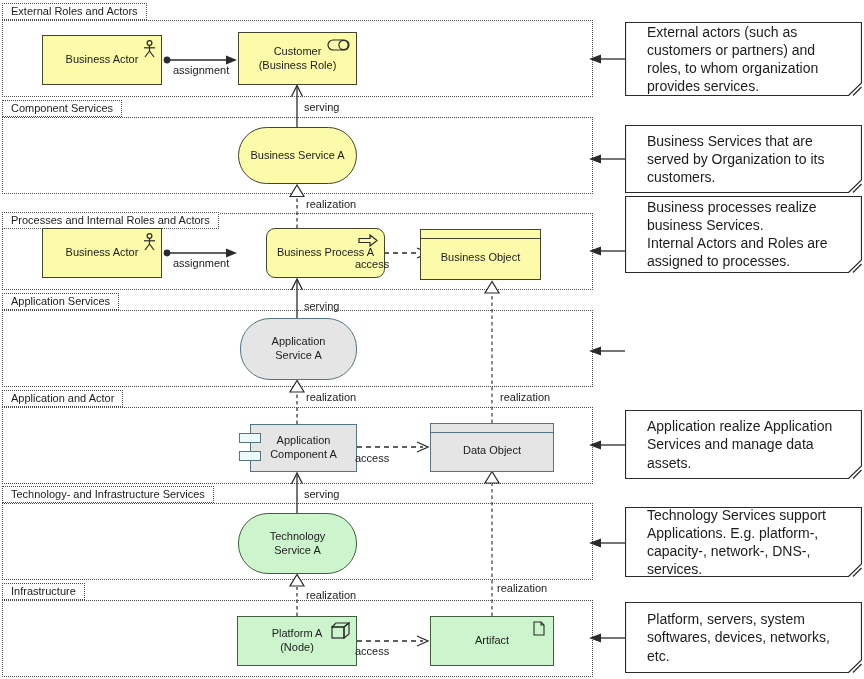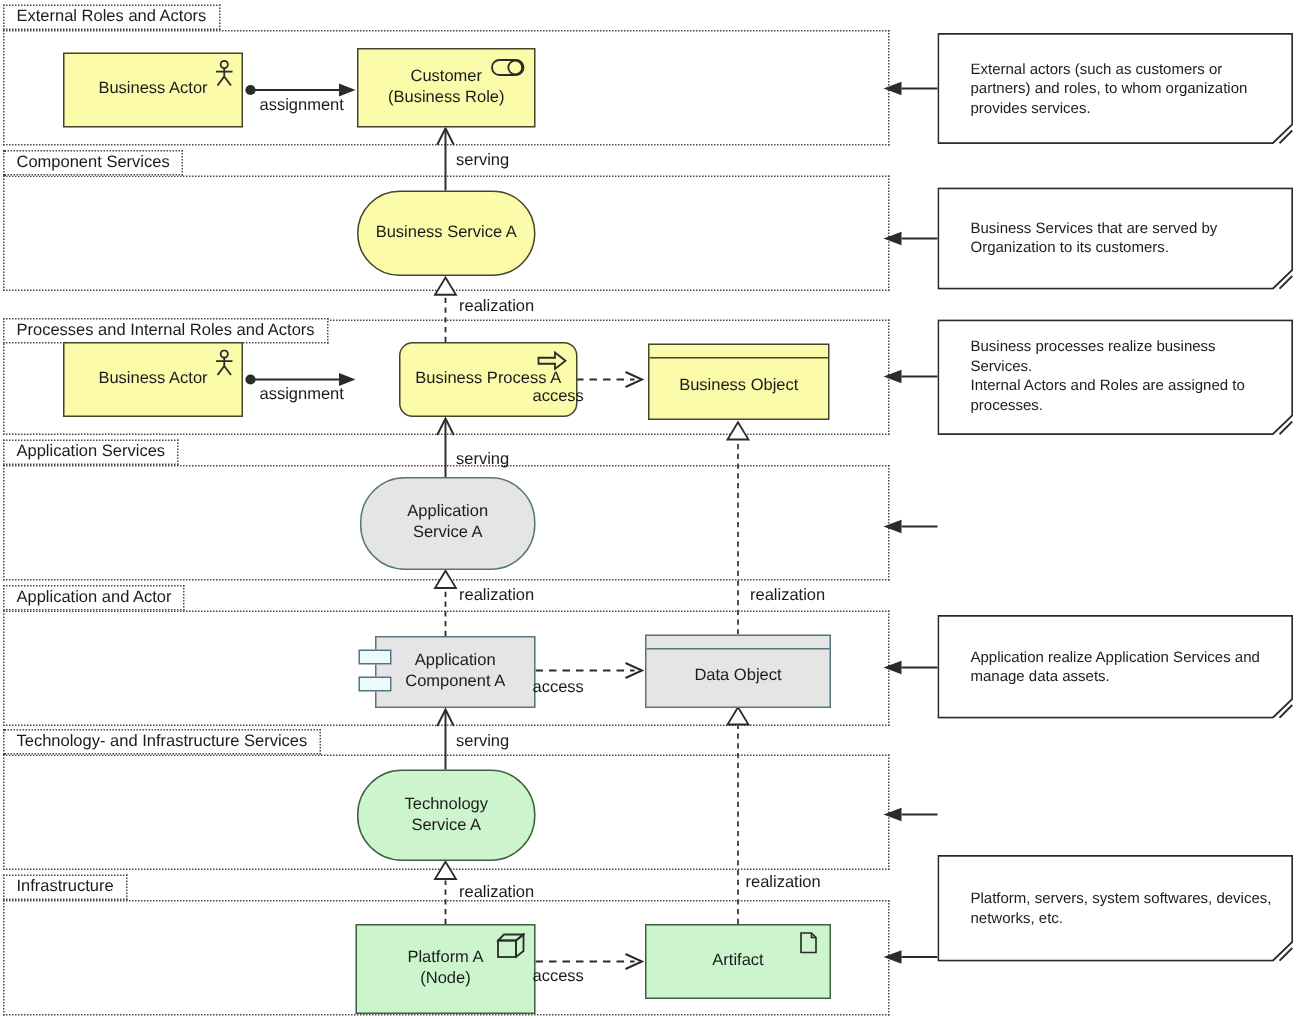--- a/index.html
+++ b/index.html
@@ -18,21 +18,21 @@
   .rounded{border-radius:9px;margin-left:28px;}
   .icon{position:absolute;}
   .obj-strip{position:absolute;top:0;left:0;right:0;height:8px;}
   .strip-y{border-bottom:1.4px solid #45452c;}
   .strip-c{border-bottom:1.4px solid #57757f;}
   .tab{position:absolute;left:-12px;width:22px;height:10px;background:#EAFAFD;border:1.4px solid #57757f;box-sizing:border-box;}
   .clabel{position:absolute;font-size:11px;white-space:nowrap;}
   .note{position:absolute;left:625px;width:237px;}
   .note svg{position:absolute;left:0;top:0;}
   .note-text{position:absolute;left:0;top:0;right:0;bottom:0;display:flex;align-items:center;
-             padding:4px 10px 4px 22px;font-size:10px;line-height:1.3;white-space:pre-line;box-sizing:border-box;}
+             padding:4px 10px 4px 22px;font-size:14px;line-height:1.3;white-space:pre-line;box-sizing:border-box;}
 </style>
 </head>
 <body>
 
 <div class="canvas">
 
   <div class="band" style="top:20px"></div>
   <div class="band" style="top:117px"></div>
   <div class="band" style="top:213px"></div>
   <div class="band" style="top:310px"></div>
@@ -190,21 +190,21 @@
     </svg>
   </div>
 
   <div class="el yellow rounded" style="left:238px;top:228px;width:119px;height:50px">
     <span>Business Process A</span>
     <svg class="icon" style="right:6px;top:5px" width="20" height="13" viewBox="0 0 20 13">
       <polygon points="1,4.5 12,4.5 12,1 19,6.5 12,12 12,8.5 1,8.5" fill="none" stroke="#2b2b2b" stroke-width="1.2"></polygon>
     </svg>
   </div>
 
-  <div class="el yellow" style="left:432px;top:229px;width:121px;height:51px">
+  <div class="el yellow" style="left:420px;top:229px;width:121px;height:51px">
     <div class="obj-strip strip-y"></div>
     <span style="padding-top:7px">Business Object</span>
   </div>
 
   <div class="el cyan pill" style="left:240px;top:318px;width:117px;height:62px">
     <span>Application
 Service A</span>
   </div>
 
   <div class="el cyan" style="left:250px;top:424px;width:107px;height:48px">
@@ -217,21 +217,21 @@
   <div class="el cyan" style="left:430px;top:423px;width:124px;height:49px">
     <div class="obj-strip strip-c"></div>
     <span style="padding-top:7px">Data Object</span>
   </div>
 
   <div class="el green pill" style="left:238px;top:513px;width:119px;height:61px">
     <span>Technology
 Service A</span>
   </div>
 
-  <div class="el green" style="left:237px;top:616px;width:120px;height:60px">
+  <div class="el green" style="left:237px;top:616px;width:120px;height:50px">
     <span>Platform A
 (Node)</span>
     <svg class="icon" style="right:6px;top:5px" width="19" height="17" viewBox="0 0 19 17">
       <g stroke="#2b2b2b" stroke-width="1.2" fill="none">
         <rect x="1" y="5" width="12" height="11"></rect>
         <polygon points="1,5 5,1 18,1 13,5"></polygon>
         <polygon points="13,5 18,1 18,12 13,16"></polygon>
       </g>
     </svg>
   </div>
@@ -269,40 +269,47 @@
   </div>
 
   <div class="note" style="top:125px;height:68px">
     <svg width="237" height="68">
       <polygon points="0.5,0.5 236.5,0.5 236.5,55 223.5,67.5 0.5,67.5" fill="#FFFFFF" stroke="#2b2b2b" stroke-width="1.2"></polygon>
       <line x1="228" y1="67.5" x2="236.5" y2="59" stroke="#2b2b2b" stroke-width="1.2"></line>
     </svg>
     <div class="note-text">Business Services that are served by Organization to its customers.</div>
   </div>
 
-  <div class="note" style="top:213px;height:76px">
+  <div class="note" style="top:196px;height:76px">
     <svg width="237" height="77">
       <polygon points="0.5,0.5 236.5,0.5 236.5,64 223.5,76.5 0.5,76.5" fill="#FFFFFF" stroke="#2b2b2b" stroke-width="1.2"></polygon>
       <line x1="228" y1="76.5" x2="236.5" y2="68" stroke="#2b2b2b" stroke-width="1.2"></line>
     </svg>
     <div class="note-text">Business processes realize business Services.
 Internal Actors and Roles are assigned to processes.</div>
   </div>
 
 
   <div class="note" style="top:410px;height:69px">
     <svg width="237" height="69">
       <polygon points="0.5,0.5 236.5,0.5 236.5,56 223.5,68.5 0.5,68.5" fill="#FFFFFF" stroke="#2b2b2b" stroke-width="1.2"></polygon>
       <line x1="228" y1="68.5" x2="236.5" y2="60" stroke="#2b2b2b" stroke-width="1.2"></line>
     </svg>
     <div class="note-text">Application realize Application Services and manage data assets.</div>
   </div>
 
-
-  <div class="note" style="top:570px;height:71px">
+  <div class="note" style="top:507px;height:70px">
+    <svg width="237" height="70">
+      <polygon points="0.5,0.5 236.5,0.5 236.5,57 223.5,69.5 0.5,69.5" fill="#FFFFFF" stroke="#2b2b2b" stroke-width="1.2"></polygon>
+      <line x1="228" y1="69.5" x2="236.5" y2="61" stroke="#2b2b2b" stroke-width="1.2"></line>
+    </svg>
+    <div class="note-text">Technology Services support Applications. E.g. platform-, capacity-, network-, DNS-, services.</div>
+  </div>
+
+  <div class="note" style="top:602px;height:71px">
     <svg width="237" height="71">
       <polygon points="0.5,0.5 236.5,0.5 236.5,58 223.5,70.5 0.5,70.5" fill="#FFFFFF" stroke="#2b2b2b" stroke-width="1.2"></polygon>
       <line x1="228" y1="70.5" x2="236.5" y2="62" stroke="#2b2b2b" stroke-width="1.2"></line>
     </svg>
     <div class="note-text">Platform, servers, system softwares, devices, networks, etc.</div>
   </div>
 
 </div>
 
 </body></html>

